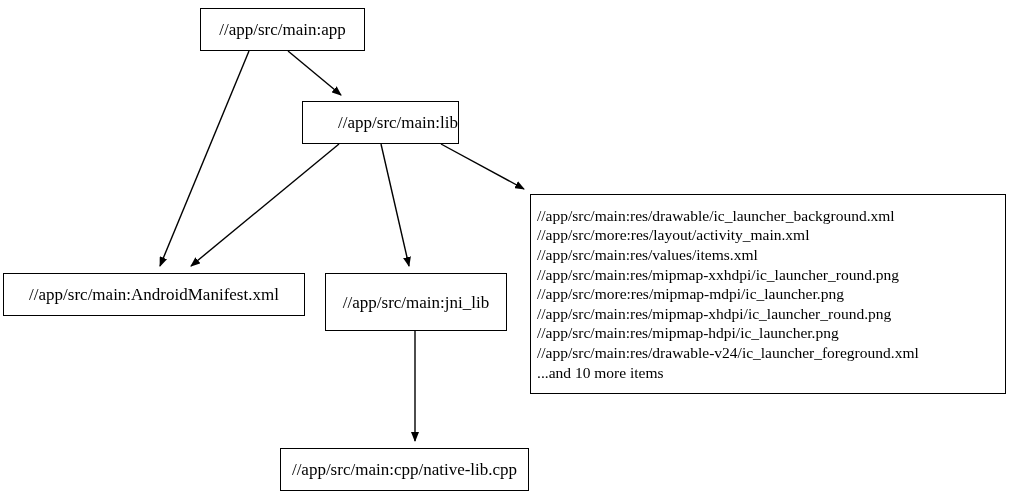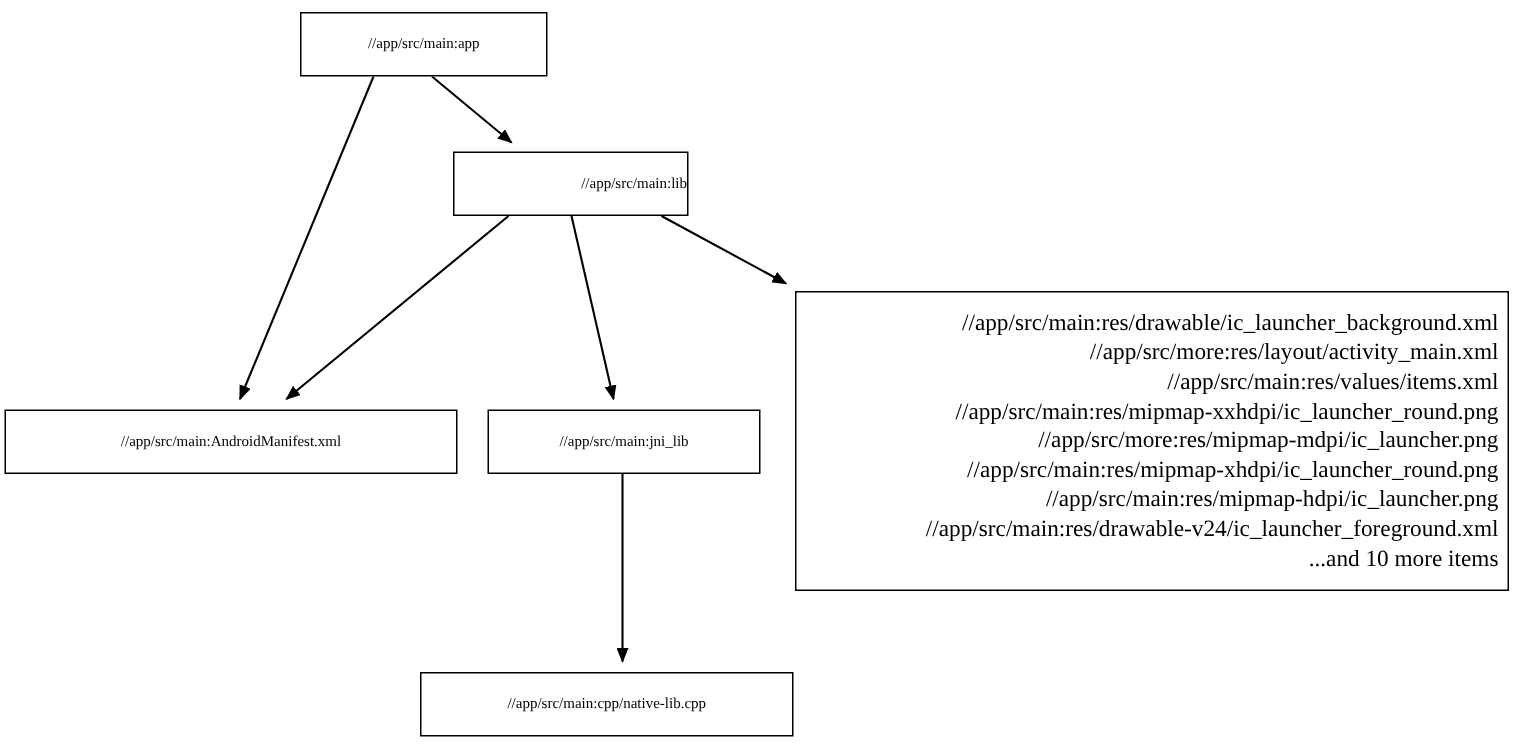--- a/index.html
+++ b/index.html
@@ -33,46 +33,46 @@
     border: 1px solid #000000;
     background: #ffffff;
     display: flex;
     align-items: center;
     justify-content: center;
     text-align: center;
     line-height: 1.0;
   }
   .node-label {
     display: block;
-    font-size: 10px;
+    font-size: 17px;
     letter-spacing: 0px;
     white-space: nowrap;
   }
   .node-multiline {
     align-items: center;
     justify-content: center;
     padding: 2px 6px;
   }
   .node-multiline .multi-list {
     display: block;
-    text-align: right;
+    text-align: left;
     width: 100%;
   }
   .node-multiline .multi-line {
     display: block;
     font-size: 15.5px;
     line-height: 19.6px;
     white-space: nowrap;
   }
 
   
   #node-app        { left: 200px; top: 8px;   width: 165px; height: 43px; }
   #node-lib        { left: 302px; top: 101px; width: 157px; height: 43px; justify-content: flex-end; }
   #node-manifest   { left: 3px;   top: 273px; width: 302px; height: 43px; }
-  #node-jnilib     { left: 325px; top: 273px; width: 182px; height: 43px; }
+  #node-jnilib     { left: 325px; top: 273px; width: 182px; height: 58px; }
   #node-res        { left: 530px; top: 194px; width: 476px; height: 200px; }
   #node-nativelib  { left: 280px; top: 448px; width: 249px; height: 43px; }
 </style>
 </head>
 <body>
 
 <div id="graph-canvas">
 
   <svg id="edge-layer" viewBox="0 0 1018 496" width="1018" height="496" xmlns="http://www.w3.org/2000/svg">
     <defs>

